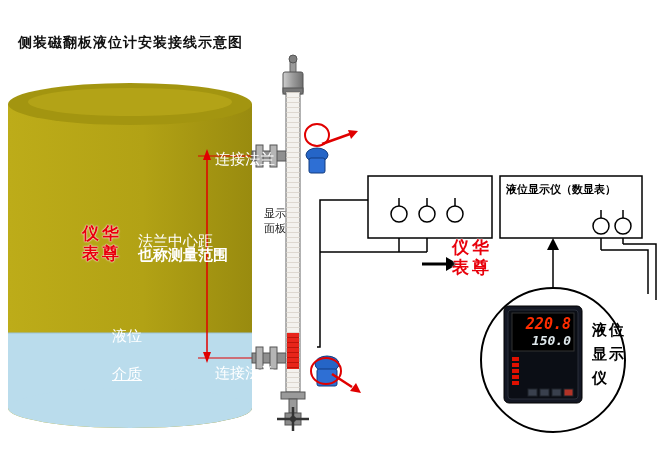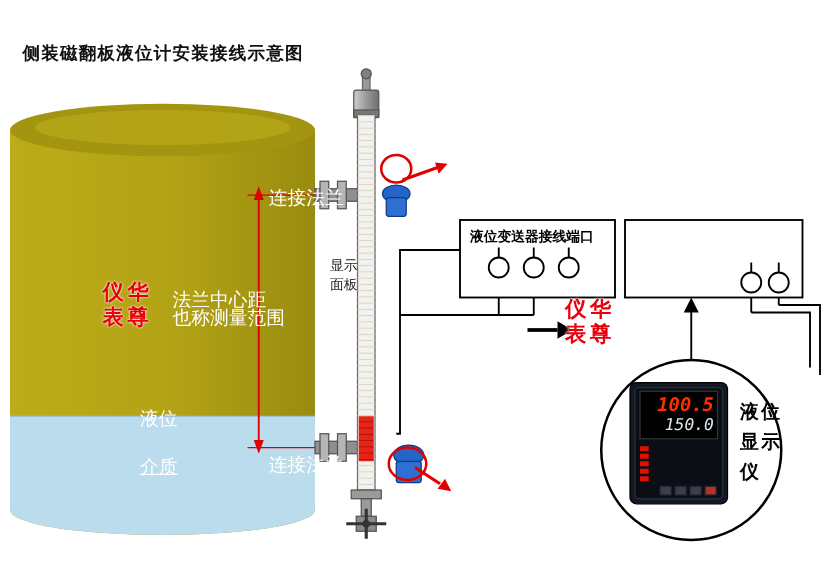--- a/index.html
+++ b/index.html
@@ -17,21 +17,21 @@
     font-size:17px;font-weight:bold;line-height:20px;letter-spacing:3px;
     color:var(--watermark_red,#e8000b);
     text-shadow:0 0 2px #fff,0 0 1px #fff;
   }
   .box-title{font-size:11px;font-weight:bold;color:#000;}
   .seg1{
     font-family:"DejaVu Sans Mono",monospace;font-weight:bold;font-style:italic;
     font-size:15px;color:var(--display_digit_red,#ff2d00);text-align:right;width:58px;
   }
   .seg2{
-    font-family:"DejaVu Sans Mono",monospace;font-weight:normal;font-style:italic;
+    font-family:"DejaVu Sans Mono",monospace;font-weight:bold;font-style:italic;
     font-size:13px;color:#dfe8ec;text-align:right;width:58px;
   }
   .detail-label{font-size:15px;font-weight:bold;color:#000;line-height:24px;letter-spacing:2px;}
 </style>
 </head>
 <body>
 
 <div class="stage">
 
   <svg width="660" height="460" viewBox="0 0 660 460">
@@ -180,43 +180,43 @@
     </g>
   </svg>
 
   <div class="label t-title" style="left:18px;top:34px;">侧装磁翻板液位计安装接线示意图</div>
 
   <div class="label t-white" style="left:215px;top:152px;">连接法兰</div>
   <div class="label t-white" style="left:215px;top:366px;">连接法兰</div>
 
   <div class="label t-white" style="left:138px;top:220px;">
     <span style="display:block;margin-top:14px;">法兰中心距</span>
-    <span style="display:block;">也称测量范围</span>
+    <span style="display:block;font-weight:bold;">也称测量范围</span>
   </div>
 
   <div class="label t-white" style="left:112px;top:329px;">液位</div>
   <div class="label t-white" style="left:112px;top:367px;text-decoration:underline;">介质</div>
 
   <div class="label t-dark" style="left:264px;top:206px;">
     <span style="display:block;">显示</span>
     <span style="display:block;text-align:right;">面板</span>
   </div>
 
   <div class="label watermark" style="left:82px;top:224px;">
     <span style="display:block;">仪华</span>
     <span style="display:block;">表尊</span>
   </div>
   <div class="label watermark" style="left:452px;top:238px;">
     <span style="display:block;">仪华</span>
     <span style="display:block;">表尊</span>
   </div>
 
-  <div class="label box-title" style="left:376px;top:182px;">液位变送器接线端口</div>
-
-  <div class="label seg1" style="left:513px;top:315px;">100.5</div>
+  <div class="label box-title" style="left:506px;top:182px;">液位显示仪（数显表）</div>
+
+  <div class="label seg1" style="left:513px;top:315px;">220.8</div>
   <div class="label seg2" style="left:513px;top:333px;">150.0</div>
 
   <div class="label detail-label" style="left:592px;top:318px;">
     <span style="display:block;">液位</span>
     <span style="display:block;">显示</span>
     <span style="display:block;">仪</span>
   </div>
 
 </div>
 

